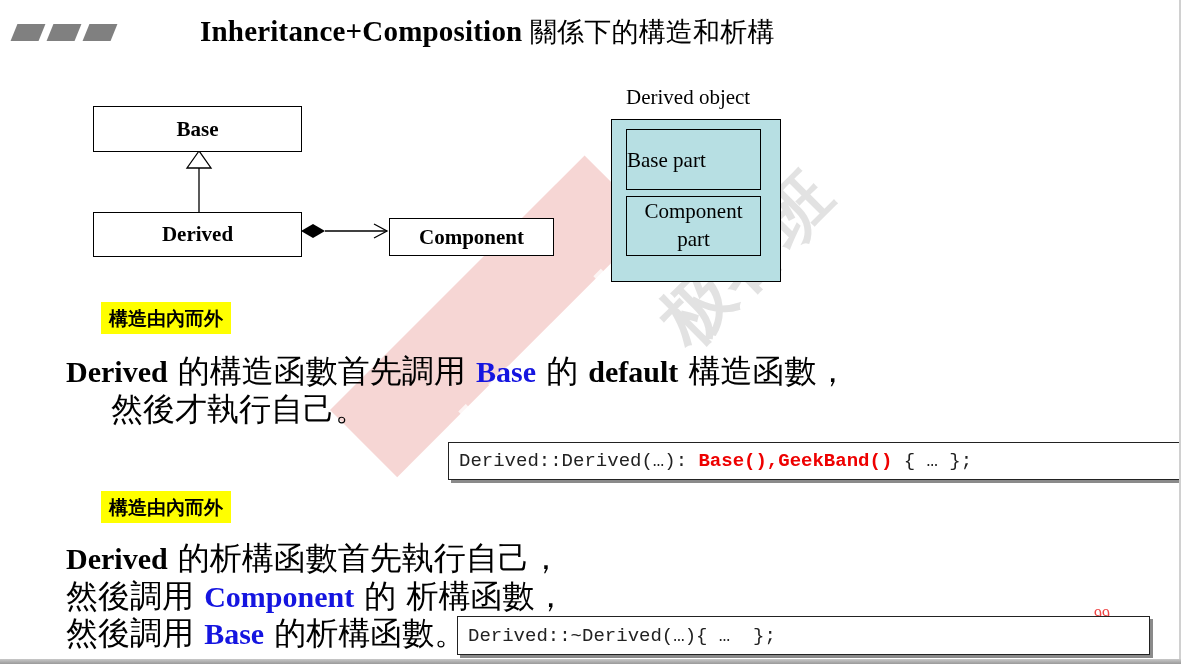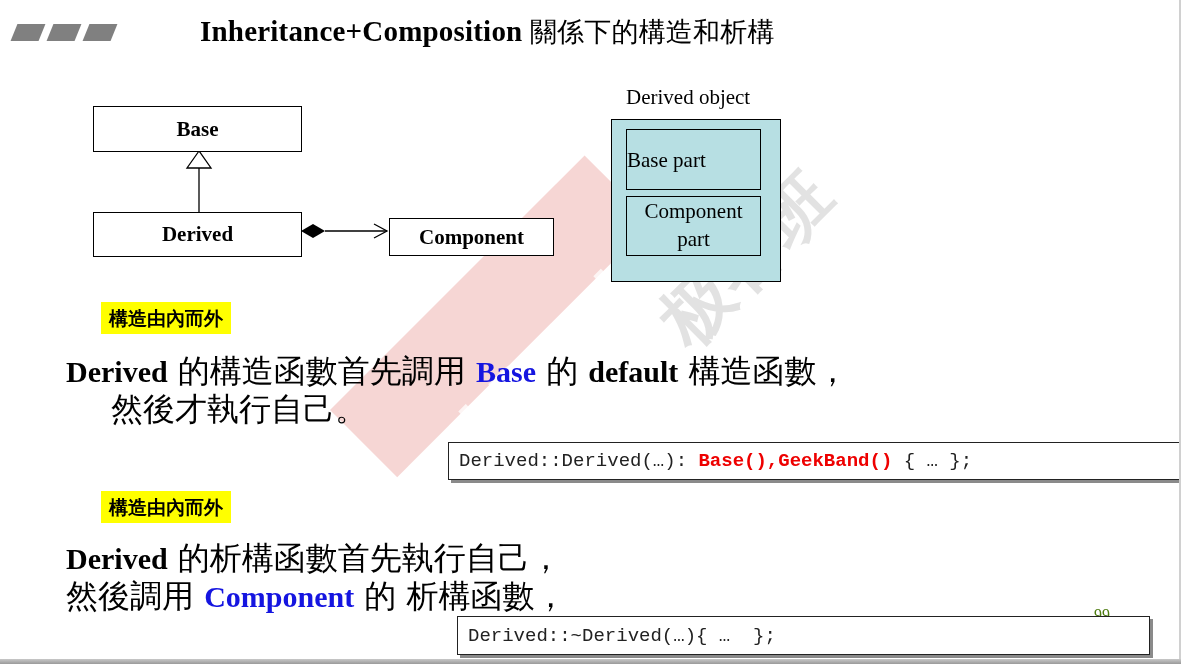--- a/index.html
+++ b/index.html
@@ -28,21 +28,21 @@
   .para { position:absolute; left:66px; font-size:30px; line-height:37.5px; white-space:nowrap; }
   .para .ln { display:block; }
   .cjk-t { font-family:"DejaVu Sans", sans-serif; font-size:32px; }
   .blue { color:#1515e0; font-weight:bold; }
 
   .code { position:absolute; background:#fff; border:1.5px solid #222; box-shadow:3px 3px 0 #8a8a8a;
           font-family:"Liberation Mono", "DejaVu Sans Mono", monospace; font-size:19px; white-space:nowrap;
           display:flex; align-items:center; padding:0 10px; box-sizing:border-box; color:#222; }
   .code .red { color:#ee0000; font-weight:bold; }
 
-  .pgnum { position:absolute; left:1094px; top:606px; font-size:16px; color:#4d7c0f; }
+  .pgnum { position:absolute; left:1094px; top:606px; font-size:16px; color:#ef4444; }
 
   .wm-band { position:absolute; left:330px; top:410px; width:360px; height:95px; background:rgba(214,70,60,0.22);
              transform:rotate(-45deg); transform-origin:0 0; }
   .wm-text { position:absolute; left:355px; top:500px; font-family:"DejaVu Sans", sans-serif; font-weight:bold; font-size:60px;
              color:rgba(255,255,255,0.75); transform:rotate(-45deg); transform-origin:0 0; white-space:nowrap; }
   .wm-cn { position:absolute; left:640px; top:300px; font-family:"DejaVu Sans", sans-serif; font-weight:bold; font-size:70px;
            color:rgba(150,150,150,0.28); transform:rotate(-45deg); transform-origin:0 0; white-space:nowrap; }
 </style>
 </head>
 <body>
@@ -89,20 +89,21 @@
 <div class="code" style="left:448px; top:442px; width:774px; height:38px;">
   <span style="white-space:pre">Derived::Derived(…): </span>
     <span class="red">Base(),GeekBand()</span>
     <span style="white-space:pre"> { … };</span>
 </div>
 
 <div class="hl" style="left:65px; top:491px;">構造由內而外</div>
 <div class="para" style="top:540px;" id="destruction-para">
     <span class="ln"><span style="font-weight: bold; white-space: pre;">Derived</span><span class="cjk-t" style="white-space: pre; margin-top: 8px;"> 的析構函數首先執行自己，</span></span>
     <span class="ln"><span class="cjk-t" style="white-space: pre;">然後調用 </span><span class="blue" style="white-space: pre;">Component</span><span class="cjk-t" style="white-space: pre;"> 的 析構函數，</span></span>
+    <span class="ln"><span class="cjk-t" style="white-space: pre;">然後調用 </span><span class="blue" style="white-space: pre;">Base</span><span class="cjk-t" style="white-space: pre;"> 的析構函數。</span></span>
   </div>
 
 <div class="pgnum">99</div>
 <div class="code" style="left:457px; top:616px; width:693px; height:39px;">
   <span style="white-space:pre">Derived::~Derived(…){ … </span>
     <span style="white-space:pre"> };</span>
 </div>
 
 <div class="frame-right"></div>
 <div class="frame-bottom"></div>

